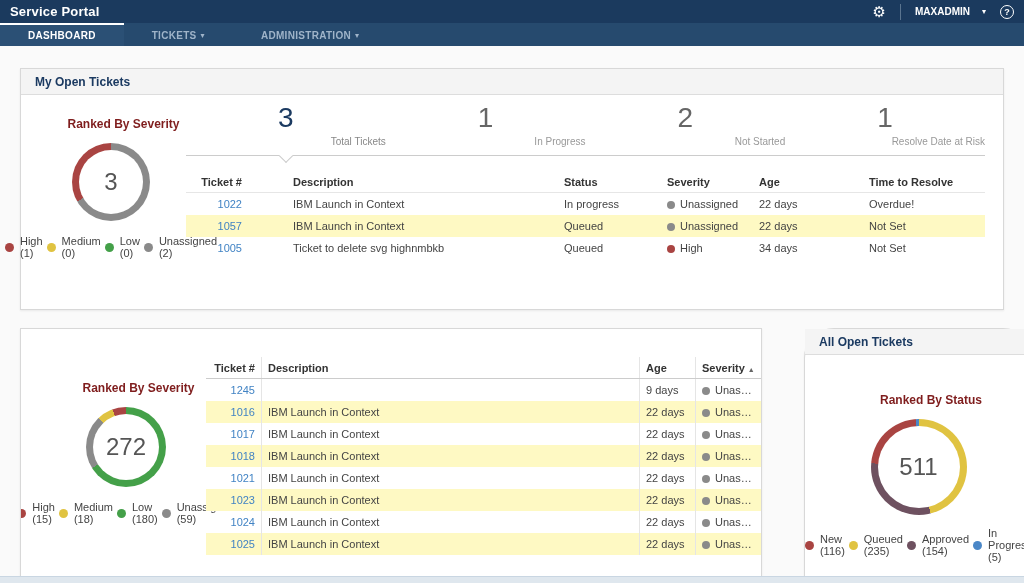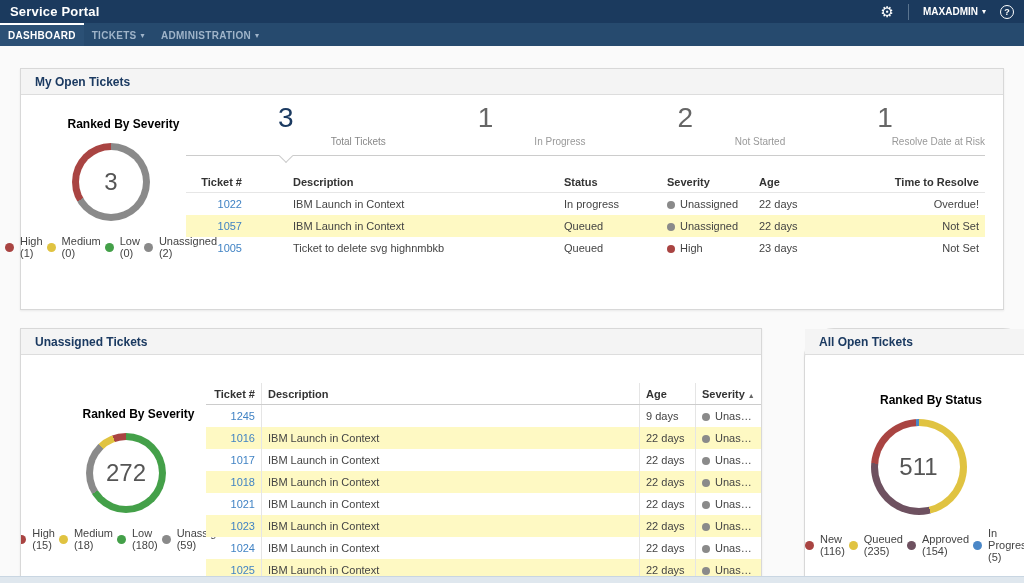--- a/index.html
+++ b/index.html
@@ -5,40 +5,40 @@
   * { margin:0; padding:0; box-sizing:border-box; }
   html,body { width:1024px; height:583px; overflow:hidden; }
   body { font-family:"Liberation Sans","DejaVu Sans",sans-serif; background:#fafafa; position:relative; font-size:11px; color:#333; }
 
   
   .topbar { height:23px; background:#1b3a5e; display:flex; align-items:center; padding:0 10px; color:#fff; }
   .topbar-title { font-size:13px; font-weight:bold; letter-spacing:.2px; }
   .topbar-right { margin-left:auto; display:flex; align-items:center; gap:14px; }
   .gear { font-size:15px; line-height:1; cursor:pointer; }
   .topbar-sep { width:1px; height:16px; background:#5a748f; }
-  .user-menu { font-size:10px; font-weight:bold; display:flex; align-items:center; gap:4px; cursor:pointer; }
+  .user-menu { font-size:10px; font-weight:bold; display:flex; align-items:center; gap:12px; cursor:pointer; }
   .caret { font-size:8px; line-height:1; }
   .help { width:14px; height:14px; border:1px solid #fff; border-radius:50%; display:flex; align-items:center; justify-content:center; font-size:9px; font-weight:bold; cursor:pointer; }
 
   .navbar { height:23px; background:#264a6e; display:flex; align-items:stretch; }
-  .nav-tab { display:flex; align-items:center; gap:4px; padding:0 8px; font-size:10px; font-weight:bold; color:#9fb4c9; letter-spacing:.3px; cursor:pointer; border-top:2px solid transparent; }
+  .nav-tab { display:flex; align-items:center; gap:4px; padding:0 28px; font-size:10px; font-weight:bold; color:#9fb4c9; letter-spacing:.3px; cursor:pointer; border-top:2px solid transparent; }
   .nav-tab.active { color:#fff; border-top:2px solid #fff; background:#2b5075; }
 
   
   .page { position:absolute; top:46px; left:0; right:0; bottom:0; background:#fafafa; }
   .panel { position:absolute; background:#fff; border:1px solid #d8d8d8; box-shadow:0 1px 2px rgba(0,0,0,.07); }
   .panel-header { height:26px; background:#f4f4f4; border-bottom:1px solid #ddd; display:flex; align-items:center; padding:0 14px; }
   .panel-title { color:#1b3a61; font-weight:bold; font-size:12px; }
   #panel-my-open { left:20px; top:22px; width:984px; height:242px; }
   #panel-unassigned { left:20px; top:282px; width:742px; height:252px; overflow:hidden; }
   #panel-all-open { left:804px; top:282px; width:229px; height:310px;border-radius:30px; }
 
   
   .chart-col { position:absolute; display:flex; flex-direction:column; align-items:center; }
-  .chart-title { font-weight:bold; font-size:12px; color:#000000;padding-left:25px; }
+  .chart-title { font-weight:bold; font-size:12px; color:#7f1d1d;padding-left:25px; }
   .donut { border-radius:50%; position:relative; }
   .donut-hole { position:absolute; inset:7px; background:#fff; border-radius:50%; display:flex; align-items:center; justify-content:center; font-size:24px; color:#555; }
   .legend { display:flex; gap:4px; align-self:center; }
   .legend-item { display:flex; align-items:center; gap:6px; font-size:11px; color:#444; }
   .legend-dot { width:9px; height:9px; border-radius:50%; flex:0 0 auto; }
 
   
   .stats-area { position:absolute; left:165px; right:18px; top:8px; }
   .stats-row { display:flex; border-bottom:1px solid #ccc; padding-bottom:8px; }
   .stat { flex:1; text-align:center; position:relative; cursor:pointer; }
@@ -59,21 +59,21 @@
   .sev-dot { display:inline-block; width:8px; height:8px; border-radius:50%; margin-right:5px; vertical-align:-1px; }
   .sort-arrow { font-size:7px; color:#666; margin-left:3px; }
 
   
   #my-open-table { position:absolute; left:165px; right:18px; top:76px; }
   #my-open-table .c0 { flex:0 0 62px; text-align:right; }
   #my-open-table .c1 { flex:1; padding-left:45px; }
   #my-open-table .c2 { flex:0 0 103px; }
   #my-open-table .c3 { flex:0 0 92px; }
   #my-open-table .c4 { flex:0 0 110px; }
-  #my-open-table .c5 { flex:0 0 122px;text-align:right; }
+  #my-open-table .c5 { flex:0 0 122px; }
   #my-open-table .t-head { border-bottom:1px solid #e6e6e6; }
 
   
   #unassigned-table { position:absolute; left:185px; top:28px; width:556px; }
   #unassigned-table .t-head { border-bottom:1px solid #ccc; }
   #unassigned-table .c0 { flex:0 0 56px; text-align:right; border-right:1px solid #e5e5e5; height:100%; display:flex; align-items:center; justify-content:flex-end; }
   #unassigned-table .c1 { flex:1; border-right:1px solid #e5e5e5; height:100%; display:flex; align-items:center; }
   #unassigned-table .c2 { flex:0 0 56px; border-right:1px solid #e5e5e5; height:100%; display:flex; align-items:center; }
   #unassigned-table .c3 { flex:0 0 66px; }
 
@@ -183,31 +183,28 @@
             <span class="cell c2">Queued</span>
             <span class="cell c3"><span class="sev-dot" style="background:#8a8a8a"></span><span>Unassigned</span></span>
             <span class="cell c4">22 days</span>
             <span class="cell c5">Not Set</span>
           </div>
           <div class="t-row">
             <span class="cell c0"><span class="link">1005</span></span>
             <span class="cell c1">Ticket to delete svg highnmbkb</span>
             <span class="cell c2">Queued</span>
             <span class="cell c3"><span class="sev-dot" style="background:#a94442"></span><span>High</span></span>
-            <span class="cell c4">23 days</span>
+            <span class="cell c4">34 days</span>
             <span class="cell c5">Not Set</span>
           </div>
         </div>
     </div>
   </div>
 
   <div class="panel" id="panel-unassigned">
-    <div class="panel-header">
-      <span class="panel-title">Unassigned Tickets</span>
-    </div>
     <div style="position:relative; height:226px;">
       <div class="chart-col" style="left:25px; top:52px; width:160px;">
         <div class="chart-title">Ranked By Severity</div>
         <div class="donut" style="width: 80px; height: 80px; margin-top: 12px; background: conic-gradient(rgb(68, 160, 73) 0deg, rgb(68, 160, 73) 238.235deg, rgb(138, 138, 138) 238.235deg, rgb(138, 138, 138) 316.324deg, rgb(224, 195, 65) 316.324deg, rgb(224, 195, 65) 340.147deg, rgb(169, 68, 66) 340.147deg, rgb(169, 68, 66) 360deg);">
           <div class="donut-hole">272</div>
         </div>
         <div class="legend" style="margin-top:14px;">
             <div class="legend-item">
               <span class="legend-dot" style="background:#a94442"></span>
               <span>High (15)</span>

